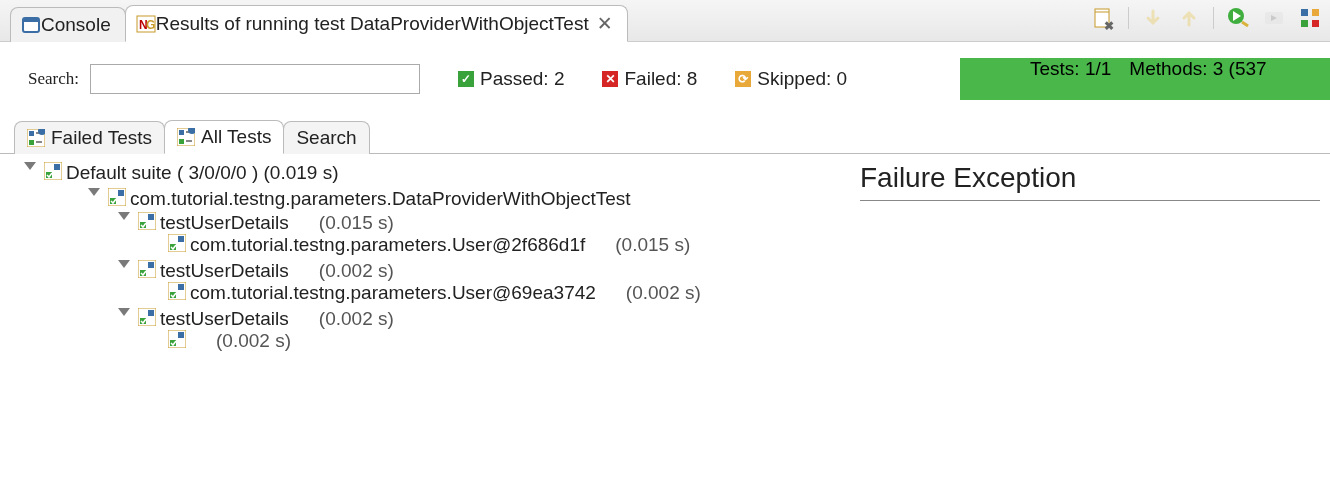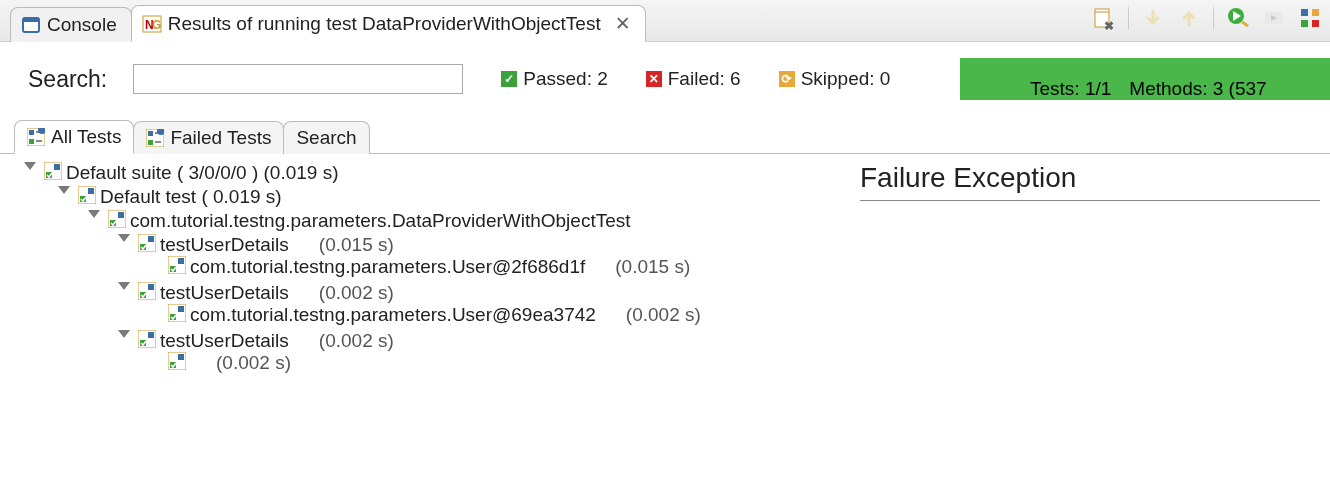--- a/index.html
+++ b/index.html
@@ -20,21 +20,20 @@
     align-items: flex-end;
     height: 42px;
     background: linear-gradient(#f5f5f5, #e8e8e8);
     border-bottom: 1px solid #ccc;
     padding-left: 10px;
     position: relative;
   }
   .topbar .tab {
     display: flex;
     align-items: center;
-    gap: 6px;
     padding: 6px 14px 6px 10px;
     border: 1px solid #bbb;
     border-bottom: none;
     border-top-left-radius: 8px;
     border-top-right-radius: 8px;
     background: #f1f1f1;
     margin-right: -1px;
     position: relative;
     top: 1px;
     cursor: pointer;
@@ -66,21 +65,21 @@
   }
   .tbicon.disabled { opacity: .35; cursor: default; }
 
   
   .statsbar {
     display: flex;
     align-items: center;
     padding: 16px 0 16px 28px;
     gap: 10px;
   }
-  .statsbar .search-label { font-size: 23px; margin-right: 16px;}
+  .statsbar .search-label { font-size: 17px; margin-right: 1px; font-family: Liberation Serif, serif;}
   .statsbar input[type="text"] {
     width: 330px;
     height: 30px;
     border: 1px solid #aaa;
     background: #fff;
     font-size: 16px;
     padding: 2px 6px;
   }
   .stat {
     display: flex;
@@ -100,21 +99,21 @@
   .stat-icon.pass { background: #3aa23a; }
   .stat-icon.fail { background: #d62525; }
   .stat-icon.skip { background: #e8a93a; }
 
   .summary-green {
     margin-left: auto;
     height: 42px;
     background: #49b749;
     color: #000;
     display: flex;
-    align-items: flex-end;
+    align-items: flex-start;
     padding: 0 10px 0 70px;
     gap: 18px;
     font-size: 19px;
     min-width: 370px;
   }
 
   
   .result-tabs {
     display: flex;
     align-items: flex-end;
@@ -276,72 +275,64 @@
 <div class="statsbar">
   <span class="search-label">Search:</span>
   <input type="text" value="" style="">
 
   <div class="stat">
     <span class="stat-icon pass">✓</span>
     <span>Passed: 2</span>
   </div>
   <div class="stat">
     <span class="stat-icon fail">✕</span>
-    <span>Failed: 6</span>
+    <span>Failed: 8</span>
   </div>
   <div class="stat">
     <span class="stat-icon skip">⟳</span>
     <span>Skipped: 0</span>
   </div>
 
   <div class="summary-green">
     <span>Tests: 1/1</span>
     <span>Methods: 3 (537</span>
   </div>
 </div>
 
 <div class="result-tabs">
+  <div class="rtab">
+    <svg width="18" height="18">
+        <use href="#tree-tab-icon"></use>
+      </svg>
+    <span>Failed Tests</span>
+  </div>
   <div class="rtab active">
     <svg width="18" height="18">
         <use href="#tree-tab-icon"></use>
       </svg>
     <span>All Tests</span>
-  </div>
-  <div class="rtab">
-    <svg width="18" height="18">
-        <use href="#tree-tab-icon"></use>
-      </svg>
-    <span>Failed Tests</span>
   </div>
   <div class="rtab">
     <span>Search</span>
   </div>
 </div>
 
 <div class="cols">
   <div class="tree-col tree">
     <ul>
       <li>
         <div class="row">
           <span class="arrow"></span>
           <svg width="18" height="18">
               <use href="#test-pass-icon"></use>
             </svg>
           <span>Default suite ( 3/0/0/0 ) (0.019 s)</span>
         </div>
         <ul>
           <li>
-            <div class="row">
-              <span class="indent" style="width:30px"></span>
-              <span class="arrow"></span>
-              <svg width="18" height="18">
-                  <use href="#test-pass-icon"></use>
-                </svg>
-              <span>Default test ( 0.019 s)</span>
-            </div>
             <ul>
               <li>
                 <div class="row">
                   <span class="indent" style="width:60px"></span>
                   <span class="arrow"></span>
                   <svg width="18" height="18">
                       <use href="#test-pass-icon"></use>
                     </svg>
                   <span>com.tutorial.testng.parameters.DataProviderWithObjectTest</span>
                 </div>

